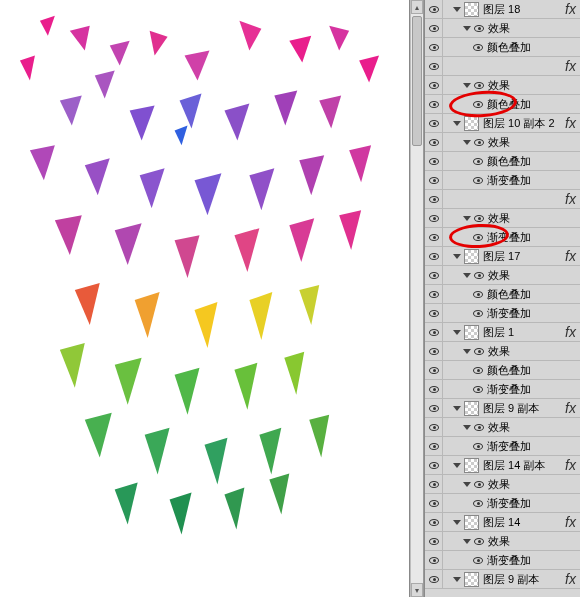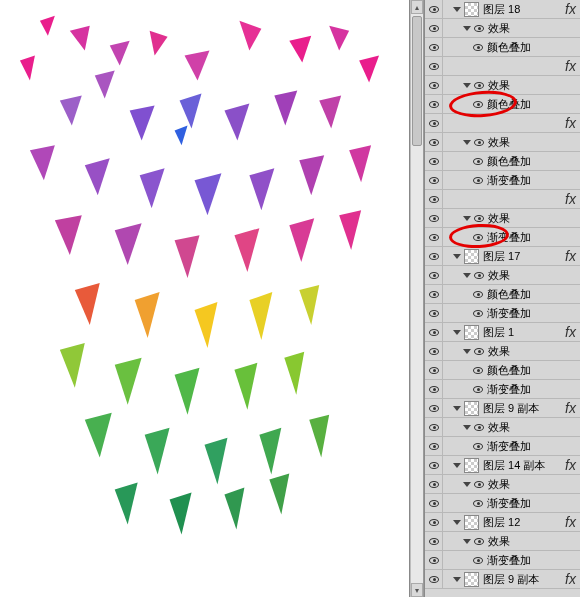--- a/index.html
+++ b/index.html
@@ -158,20 +158,26 @@
           <span class="indent" style="width: 30px;"></span>
           <span class="eye-inline"></span>
           <span class="label">颜色叠加</span>
         </div>
       </div>
       <div class="layer-row">
         <div class="vis-col">
           <div class="vis-eye"></div>
         </div>
         <span class="fx-badge">fx</span>
+        <div class="content">
+          <span class="indent" style="width: 10px;"></span>
+          <span class="tri down"></span>
+          <span class="thumb"></span>
+          <span class="label">图层 10 副本 2</span>
+        </div>
       </div>
       <div class="layer-row">
         <div class="vis-col">
           <div class="vis-eye"></div>
         </div>
         <div class="content">
           <span class="indent" style="width: 20px;"></span>
           <span class="tri down"></span>
           <span class="eye-inline"></span>
           <span class="label">效果</span>
@@ -379,21 +385,21 @@
       </div>
       <div class="layer-row">
         <div class="vis-col">
           <div class="vis-eye"></div>
         </div>
         <span class="fx-badge">fx</span>
         <div class="content">
           <span class="indent" style="width: 10px;"></span>
           <span class="tri down"></span>
           <span class="thumb"></span>
-          <span class="label">图层 12</span>
+          <span class="label">图层 14</span>
         </div>
       </div>
       <div class="layer-row">
         <div class="vis-col">
           <div class="vis-eye"></div>
         </div>
         <div class="content">
           <span class="indent" style="width: 20px;"></span>
           <span class="tri down"></span>
           <span class="eye-inline"></span>

